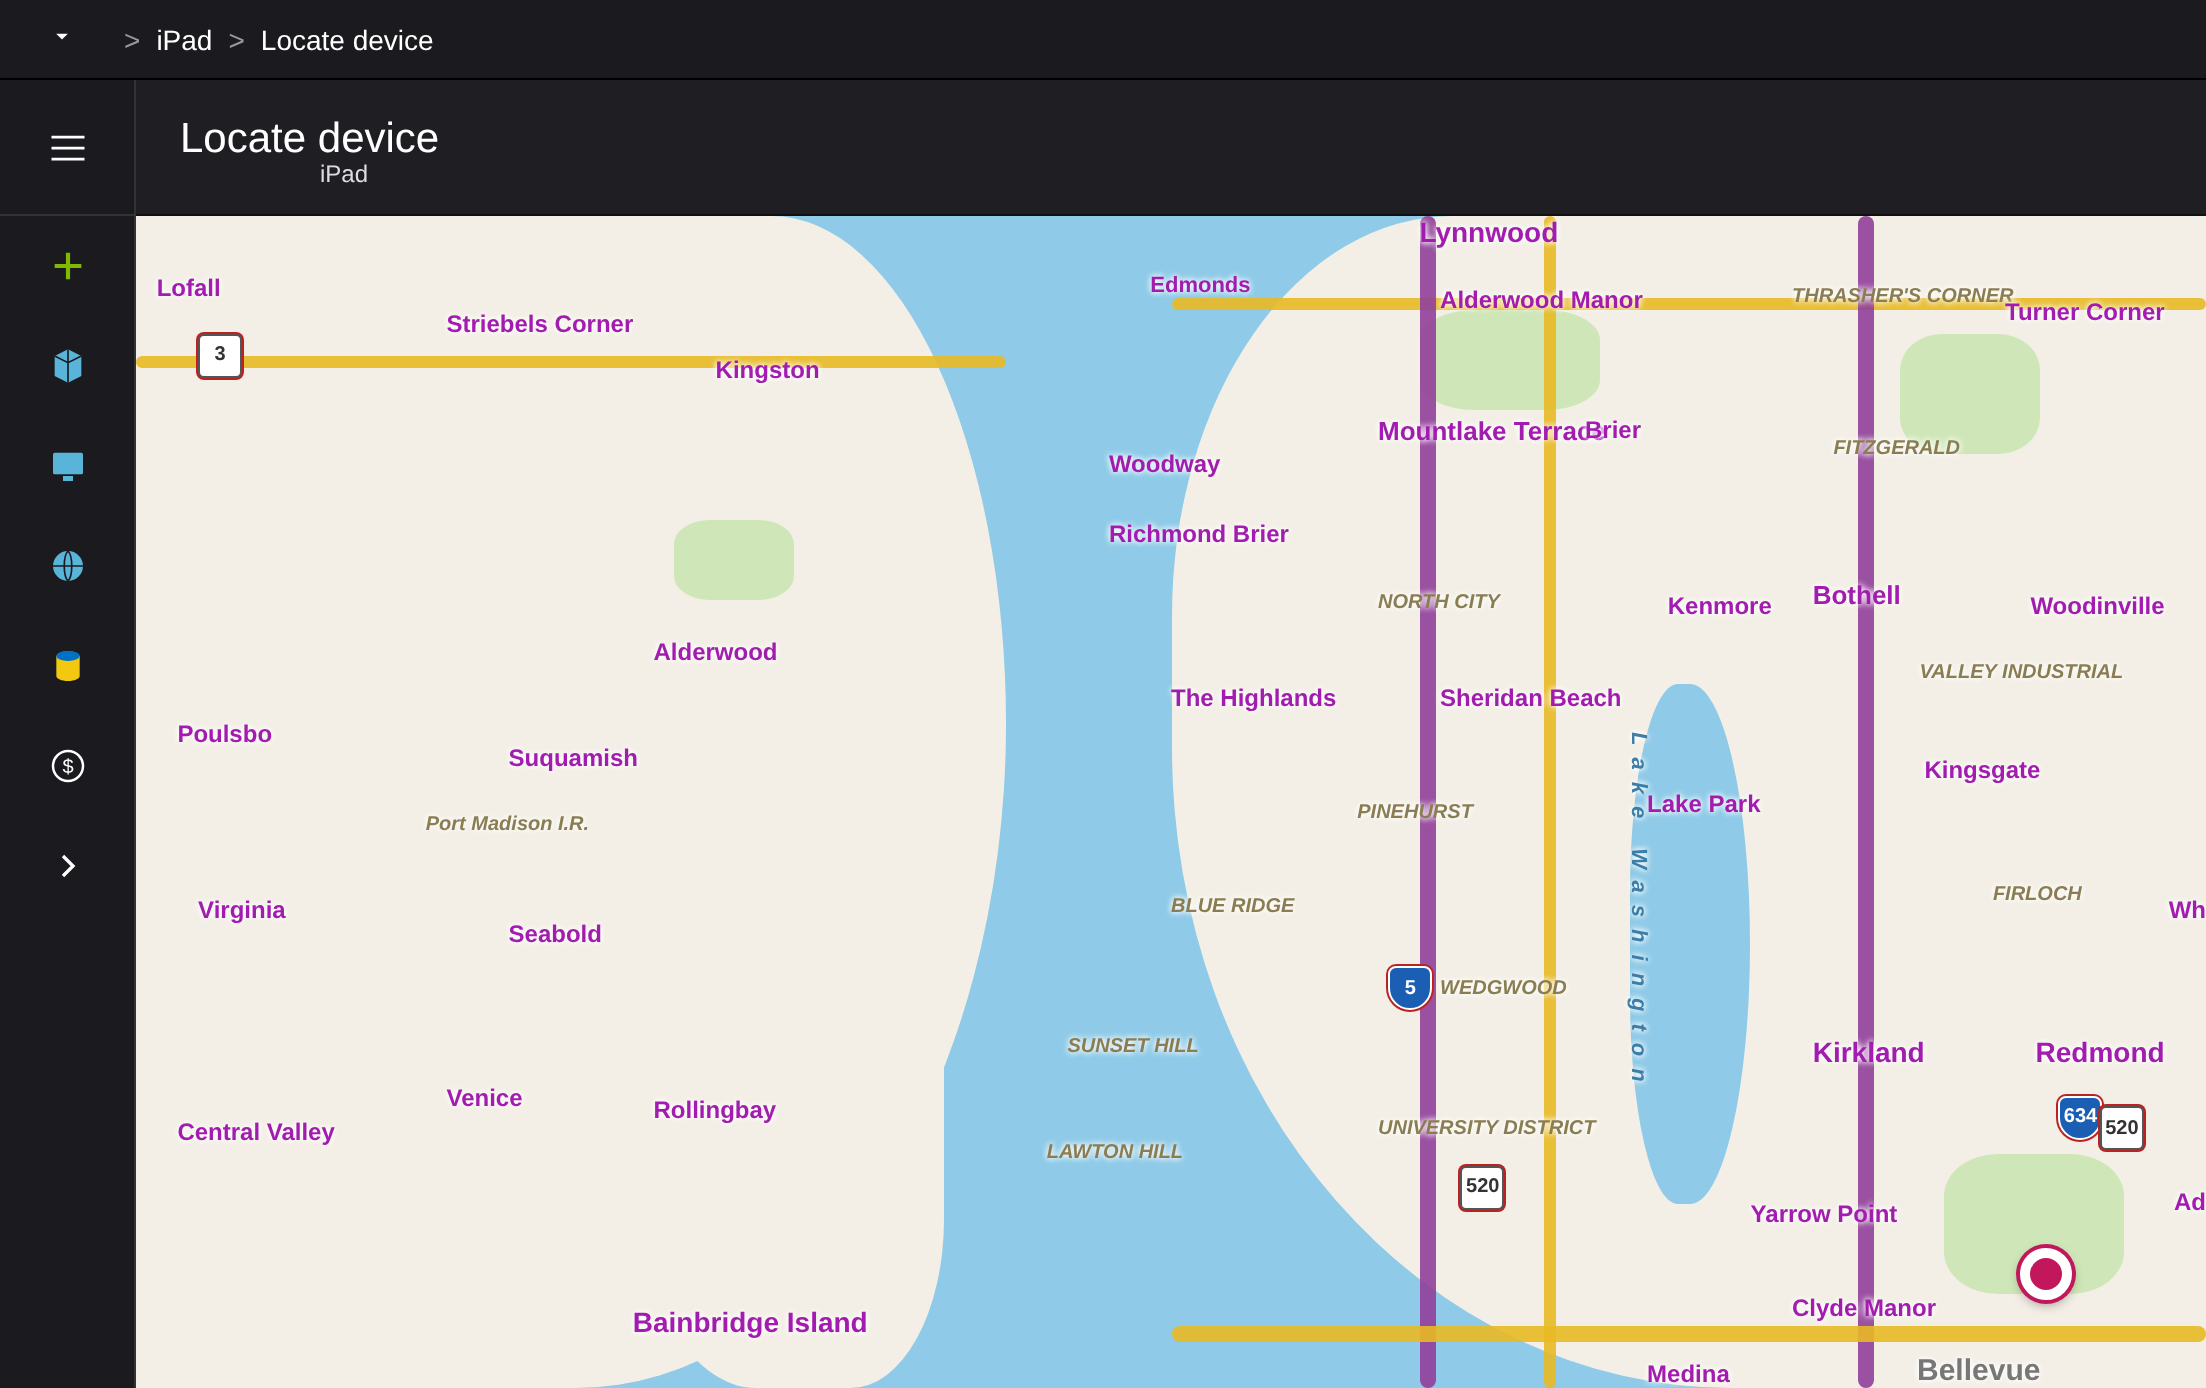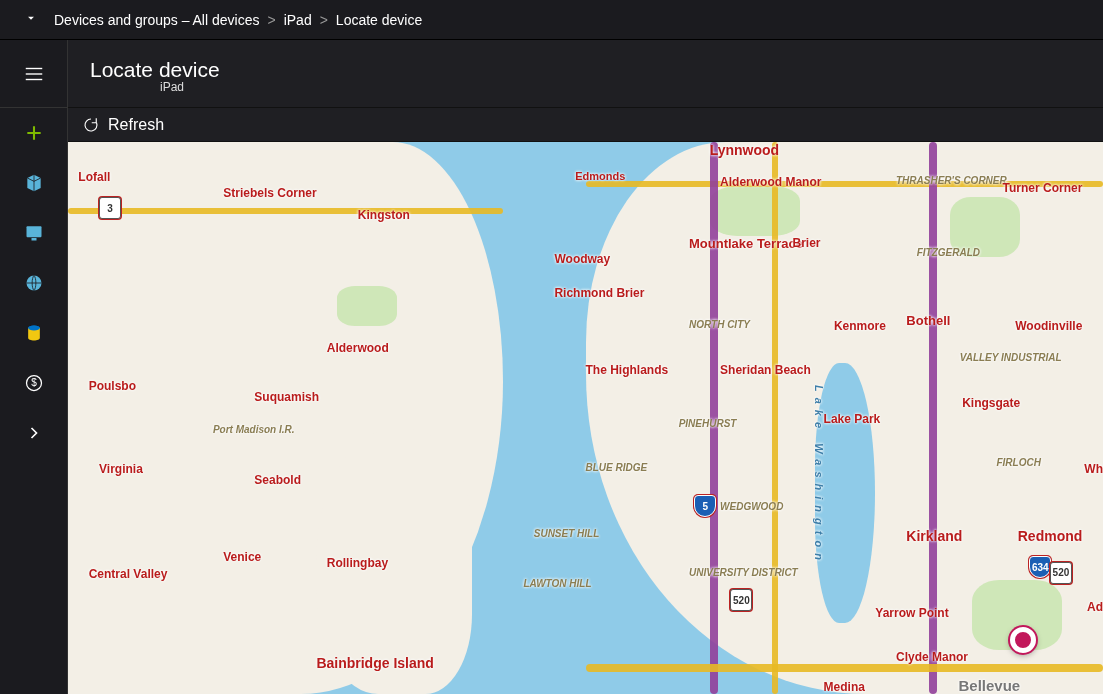--- a/index.html
+++ b/index.html
@@ -37,37 +37,36 @@
   
   .road{position:absolute;background:#e8b923;opacity:.9}
   .road.h1{left:0;top:12%;width:42%;height:6px;border-radius:3px}
   .road.h2{left:50%;top:7%;width:50%;height:6px;border-radius:3px}
   .road.v1{left:62%;top:0;width:8px;height:100%;background:#913f9a;border-radius:4px}
   .road.v2{right:16%;top:0;width:8px;height:100%;background:#913f9a;border-radius:4px}
   .road.v3{left:68%;top:0;width:6px;height:100%;background:#e8b923;border-radius:3px}
   .road.h3{left:50%;bottom:4%;width:50%;height:8px;background:#e8b923;border-radius:4px}
   .lake{position:absolute;right:22%;top:40%;width:60px;height:260px;background:#8fcbe8;border-radius:40% 50% 50% 40%}
   .loc-dot{position:absolute;right:6.5%;bottom:7.5%;width:26px;height:26px;border-radius:50%;background:#c2185b;border:5px solid #fff;box-shadow:0 0 0 2px #c2185b,0 2px 6px rgba(0,0,0,.4)}
-  .ml{position:absolute;font-size:12px;font-weight:700;color:#b91c1c;white-space:nowrap;text-shadow:0 0 3px #fff,0 0 3px #fff}
+  .ml{position:absolute;font-size:12px;font-weight:700;color:#a21caf;white-space:nowrap;text-shadow:0 0 3px #fff,0 0 3px #fff}
   .ml.minor{font-size:10px;font-weight:600;color:#8a7d52;font-style:italic}
   .ml.water{color:#3d7ea8;font-style:italic;font-weight:600;font-size:11px;letter-spacing:6px;writing-mode:vertical-rl}
   .shield{position:absolute;width:22px;height:22px;display:flex;align-items:center;justify-content:center;font-size:10px;font-weight:700;color:#fff;background:#1b5fb4;border-radius:4px 4px 50% 50%;border:1px solid #fff;box-shadow:0 0 0 1px #b22}
   .shield.box{background:#fff;color:#333;border:1px solid #555;border-radius:3px}
 </style>
 </head>
 <body>
 
 <div class="topbar">
   <div class="chev">
     <svg width="14" height="14" viewBox="0 0 24 24">
         <path d="M7 10l5 5 5-5z" fill="#fff"></path>
       </svg>
   </div>
   <div class="breadcrumb">
-    <span class="crumb">Devices and groups – All devices</span>
     <span class="sep">&gt;</span>
     <span class="crumb">iPad</span>
     <span class="sep">&gt;</span>
     <span class="crumb">Locate device</span>
   </div>
 </div>
 
 <div class="shell">
   <div class="sidebar">
     <div class="menu-btn">
@@ -117,29 +116,20 @@
       <svg viewBox="0 0 24 24">
           <path d="M9 6l6 6-6 6" stroke="#fff" stroke-width="2" fill="none"></path>
         </svg>
     </div>
   </div>
 
   <div class="content">
     <div class="blade-header">
       <div class="blade-title">Locate device</div>
       <div class="blade-sub">iPad</div>
-    </div>
-    <div class="cmdbar">
-      <div class="cmd">
-        <svg width="18" height="18" viewBox="0 0 24 24">
-            <path d="M12 4a8 8 0 1 0 7.4 5" fill="none" stroke="#fff" stroke-width="1.5"></path>
-            <path d="M19 3v6h-6" fill="none" stroke="#fff" stroke-width="1.5"></path>
-          </svg>
-        <span>Refresh</span>
-      </div>
     </div>
 
     <div class="map-area">
       <div class="land west"></div>
       <div class="land east"></div>
       <div class="land island"></div>
       <div class="lake"></div>
       <div class="park p1"></div>
       <div class="park p2"></div>
       <div class="park p3"></div>

